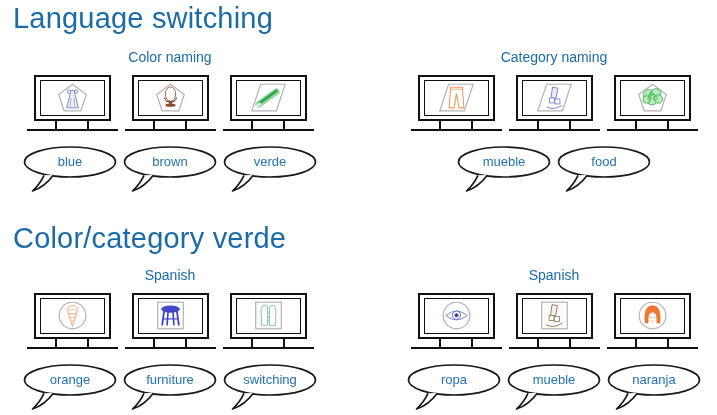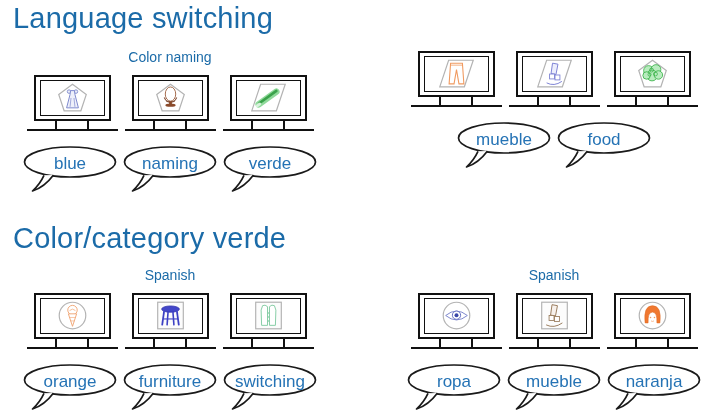--- a/index.html
+++ b/index.html
@@ -30,21 +30,21 @@
   .m-screen svg{display:block;width:100%;height:100%;}
   .m-leg{position:absolute;top:46px;width:2px;height:8px;background:#111;}
   .m-leg.l1{left:28px;}
   .m-leg.l2{left:60px;}
   .m-base{position:absolute;top:54px;left:0;width:91px;height:1.5px;background:#111;}
   
   .bubble{position:relative;width:94px;height:50px;flex:0 0 auto;}
   .bubble svg{display:block;width:94px;height:50px;}
   .bubble-label{
     position:absolute;left:0;top:8px;width:100%;text-align:center;
-    font-size:17px;color:#2573b5;
+    font-size:13px;color:#2573b5;
   }
 </style>
 </head>
 <body>
 
 <div id="canvas">
 
   <div class="sec-title" style="top:2px;">Language switching</div>
 
   <div class="group" style="left:22px;top:45px;">
@@ -109,33 +109,34 @@
           <ellipse cx="47" cy="16" rx="45.5" ry="15" fill="#fff" stroke="#1a1a1a" stroke-width="1.7"></ellipse>
           <path d="M21 29.3 Q17 38 9.5 45 Q21.5 41 30.5 28.9" fill="#fff" stroke="#1a1a1a" stroke-width="1.7" stroke-linejoin="round"></path>
         </svg>
         <div class="bubble-label">blue</div>
       </div>
       <div class="bubble">
         <svg viewBox="0 0 94 50">
           <ellipse cx="47" cy="16" rx="45.5" ry="15" fill="#fff" stroke="#1a1a1a" stroke-width="1.7"></ellipse>
           <path d="M21 29.3 Q17 38 9.5 45 Q21.5 41 30.5 28.9" fill="#fff" stroke="#1a1a1a" stroke-width="1.7" stroke-linejoin="round"></path>
         </svg>
-        <div class="bubble-label">naming</div>
+        <div class="bubble-label">brown</div>
       </div>
       <div class="bubble">
         <svg viewBox="0 0 94 50">
           <ellipse cx="47" cy="16" rx="45.5" ry="15" fill="#fff" stroke="#1a1a1a" stroke-width="1.7"></ellipse>
           <path d="M21 29.3 Q17 38 9.5 45 Q21.5 41 30.5 28.9" fill="#fff" stroke="#1a1a1a" stroke-width="1.7" stroke-linejoin="round"></path>
         </svg>
         <div class="bubble-label">verde</div>
       </div>
     </div>
   </div>
 
   <div class="group" style="left:406px;top:45px;">
+    <div class="sub-title">Category naming</div>
     <div class="mon-row">
 
       <div class="monitor">
         <div class="m-outer">
             <div class="m-screen">
           <svg viewBox="0 0 64 34">
             <polygon points="24,3 49,3 40,30 15,30" fill="#fff" stroke="#b3b3b3" stroke-width="1.2"></polygon>
             <path d="M26 6 L38 6 L39.5 27 L34.5 27 L32 12.5 L29.5 27 L24.5 27 Z" fill="#fff" stroke="#f09a60" stroke-width="1.1"></path>
             <line x1="26" y1="8" x2="38" y2="8" stroke="#f09a60" stroke-width="0.8"></line>
           </svg>

